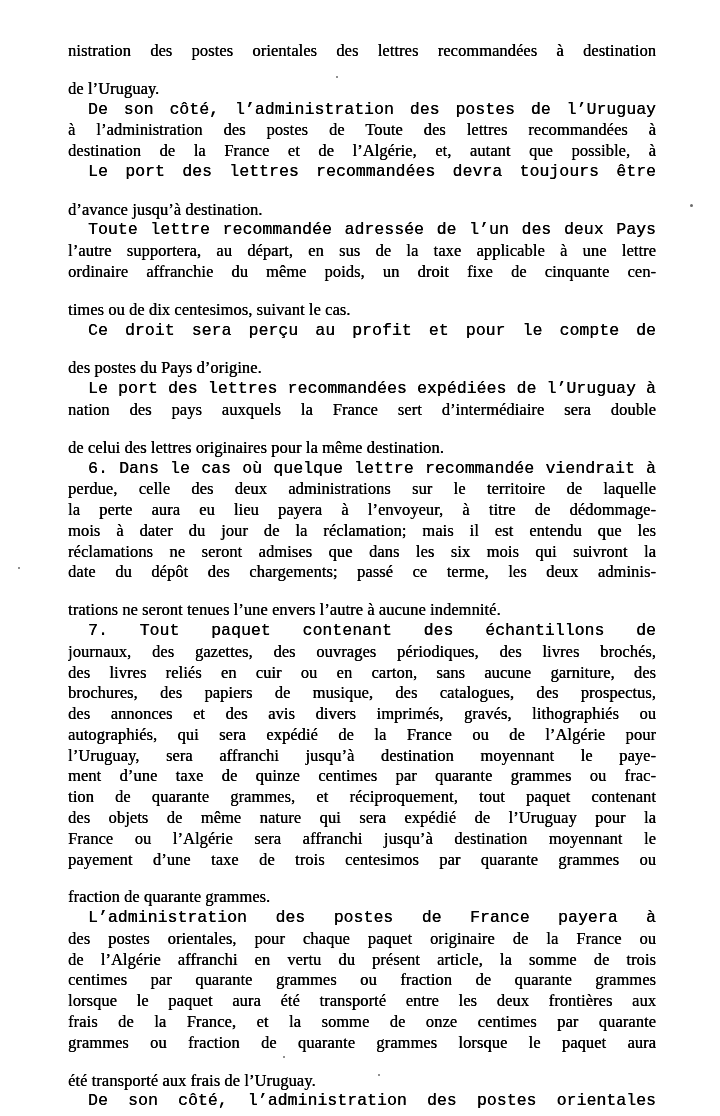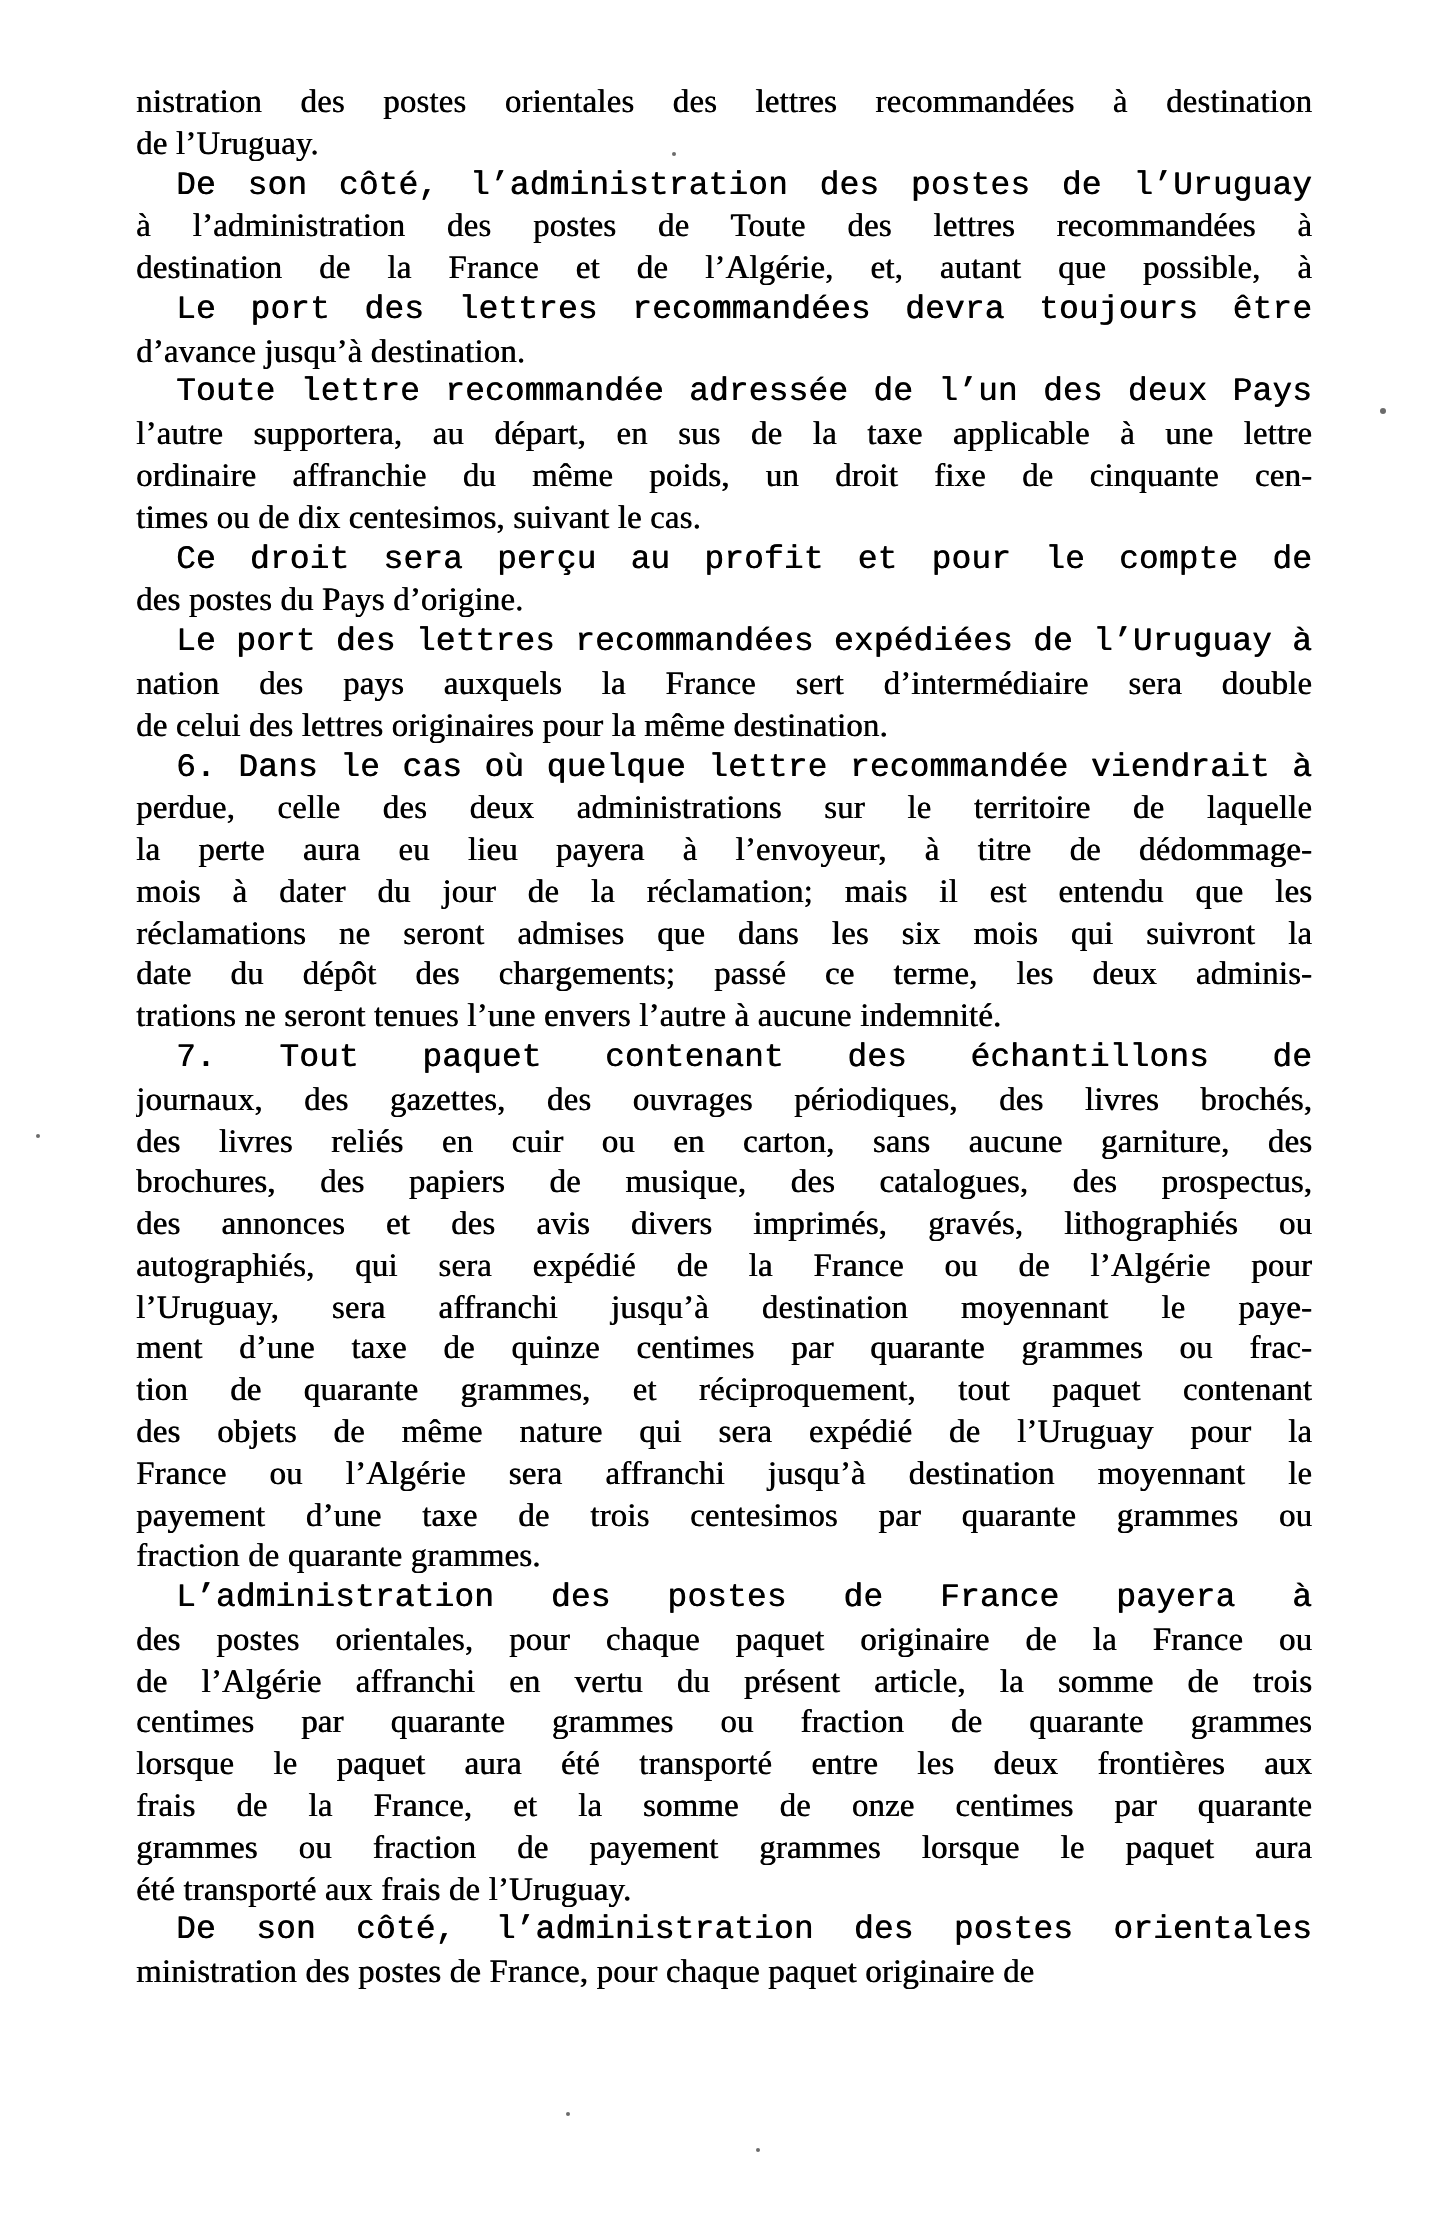--- a/index.html
+++ b/index.html
@@ -28,20 +28,21 @@
     font-size: 16.4px;
     text-align: justify;
     text-align-last: justify;
     white-space: normal;
     overflow: hidden;
     letter-spacing: 0.1px;
     text-shadow: 0.3px 0 0 currentColor;
   }
   .line.para-end {
     text-align-last: left;
+    margin-top: 17px;
   }
   .line.indent {
     text-indent: 20px;
     font-family: Liberation Mono, monospace;
   }
   .speck {
     position: absolute;
     background: #3a3a3a;
     border-radius: 50%;
     opacity: 0.75;
@@ -87,21 +88,21 @@
       <div class="line">des objets de même nature qui sera expédié de l’Uruguay pour la</div>
       <div class="line">France ou l’Algérie sera affranchi jusqu’à destination moyennant le</div>
       <div class="line">payement d’une taxe de trois centesimos par quarante grammes ou</div>
       <div class="line para-end">fraction de quarante grammes.</div>
       <div class="line indent">L’administration des postes de France payera à l’administration</div>
       <div class="line">des postes orientales, pour chaque paquet originaire de la France ou</div>
       <div class="line">de l’Algérie affranchi en vertu du présent article, la somme de trois</div>
       <div class="line">centimes par quarante grammes ou fraction de quarante grammes</div>
       <div class="line">lorsque le paquet aura été transporté entre les deux frontières aux</div>
       <div class="line">frais de la France, et la somme de onze centimes par quarante</div>
-      <div class="line">grammes ou fraction de payement grammes lorsque le paquet aura</div>
+      <div class="line">grammes ou fraction de quarante grammes lorsque le paquet aura</div>
       <div class="line para-end">été transporté aux frais de l’Uruguay.</div>
       <div class="line indent">De son côté, l’administration des postes orientales payera à l’ad-</div>
       <div class="line para-end">ministration des postes de France, pour chaque paquet originaire de</div>
     </div>
 <div class="speck" style="left: 690px; top: 204px; width: 3px; height: 3px;"></div>
     <div class="speck" style="left: 336px; top: 76px; width: 2px; height: 2px;"></div>
     <div class="speck" style="left: 18px; top: 567px; width: 2px; height: 2px;"></div>
     <div class="speck" style="left: 283px; top: 1056px; width: 2px; height: 2px;"></div>
     <div class="speck" style="left: 378px; top: 1074px; width: 2px; height: 2px;"></div>
   </div>

